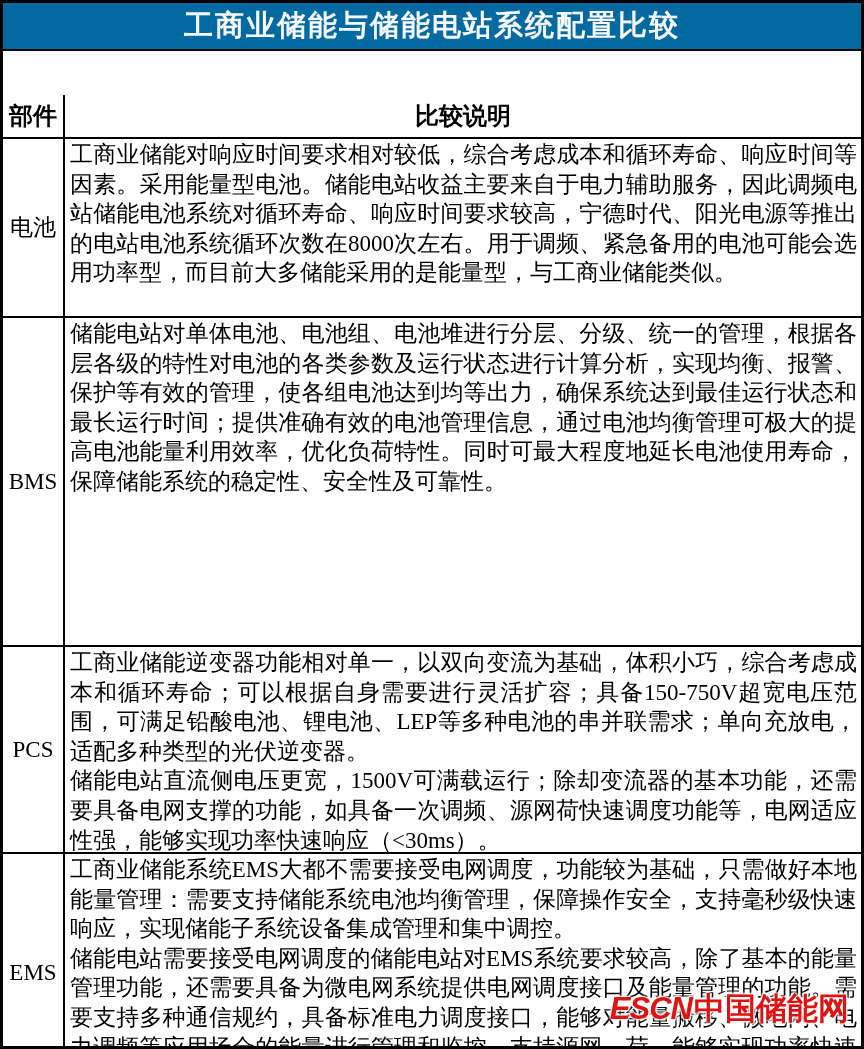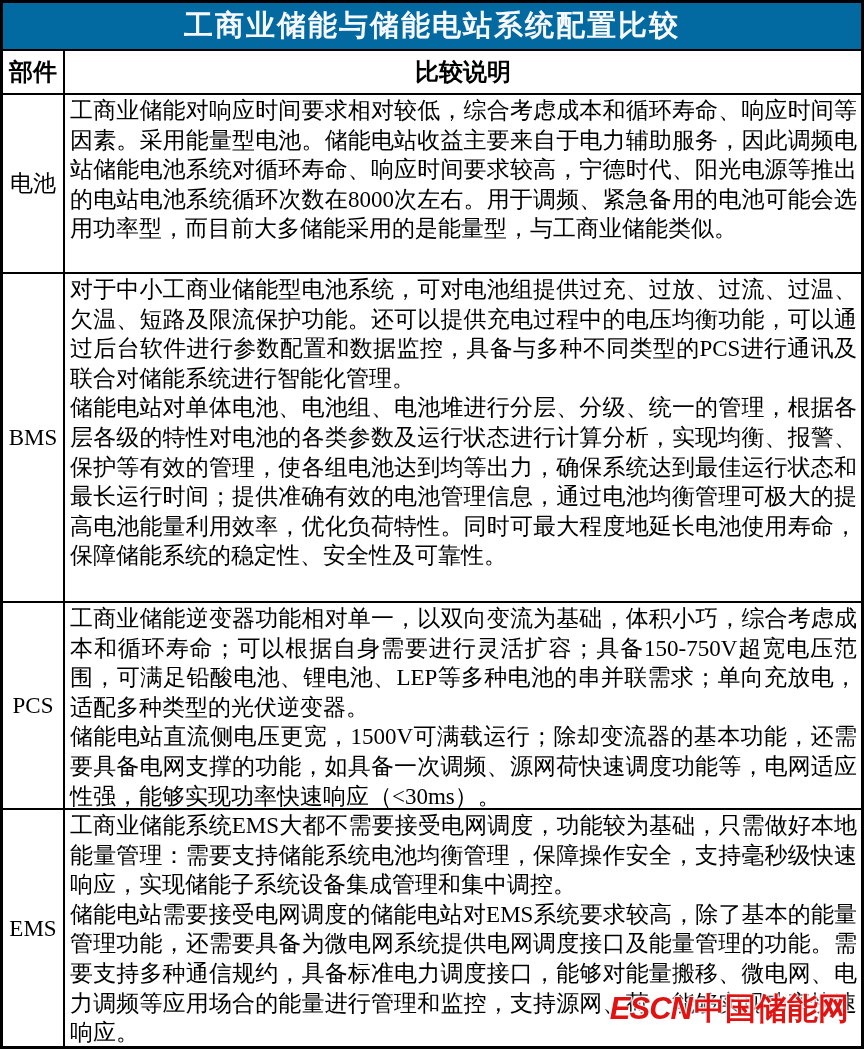--- a/index.html
+++ b/index.html
@@ -53,21 +53,21 @@
     justify-content: center;
     text-align: center;
   }
   .col-desc {
     flex: 1 1 auto;
     padding: 1px 4px 0 5px;
     overflow: hidden;
   }
 
   
-  .header-row { height: 44px; }
+  .header-row { height: 44px; margin-top: 44px; }
   .header-row .col-comp,
   .header-row .col-desc {
     font-family: "Liberation Sans", "DejaVu Sans", sans-serif;
     font-weight: bold;
     font-size: 24px;
     color: #000000;
   }
   .header-row .col-desc {
     display: flex;
     align-items: center;
@@ -137,21 +137,20 @@
     <div class="col-desc">
       <div class="para">工商业储能对响应时间要求相对较低，综合考虑成本和循环寿命、响应时间等因素。采用能量型电池。储能电站收益主要来自于电力辅助服务，因此调频电站储能电池系统对循环寿命、响应时间要求较高，宁德时代、阳光电源等推出的电站电池系统循环次数在8000次左右。用于调频、紧急备用的电池可能会选用功率型，而目前大多储能采用的是能量型，与工商业储能类似。</div>
     </div>
   </div>
 
   <div class="t-row row-bms">
     <div class="col-comp">
       <span class="comp-label">BMS</span>
     </div>
     <div class="col-desc">
-      <div class="para">对于中小工商业储能型电池系统，可对电池组提供过充、过放、过流、过温、欠温、短路及限流保护功能。还可以提供充电过程中的电压均衡功能，可以通过后台软件进行参数配置和数据监控，具备与多种不同类型的PCS进行通讯及联合对储能系统进行智能化管理。</div>
       <div class="para">储能电站对单体电池、电池组、电池堆进行分层、分级、统一的管理，根据各层各级的特性对电池的各类参数及运行状态进行计算分析，实现均衡、报警、保护等有效的管理，使各组电池达到均等出力，确保系统达到最佳运行状态和最长运行时间；提供准确有效的电池管理信息，通过电池均衡管理可极大的提高电池能量利用效率，优化负荷特性。同时可最大程度地延长电池使用寿命，保障储能系统的稳定性、安全性及可靠性。</div>
     </div>
   </div>
 
   <div class="t-row row-pcs">
     <div class="col-comp">
       <span class="comp-label">PCS</span>
     </div>
     <div class="col-desc">
       <div class="para">工商业储能逆变器功能相对单一，以双向变流为基础，体积小巧，综合考虑成本和循环寿命；可以根据自身需要进行灵活扩容；具备150-750V超宽电压范围，可满足铅酸电池、锂电池、LEP等多种电池的串并联需求；单向充放电，适配多种类型的光伏逆变器。</div>

